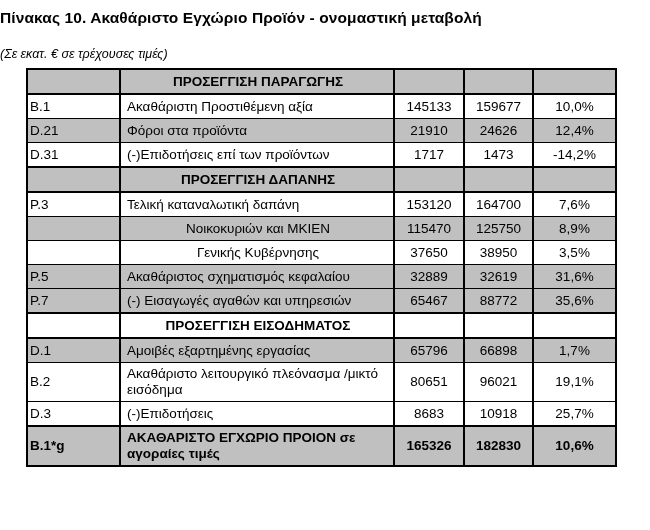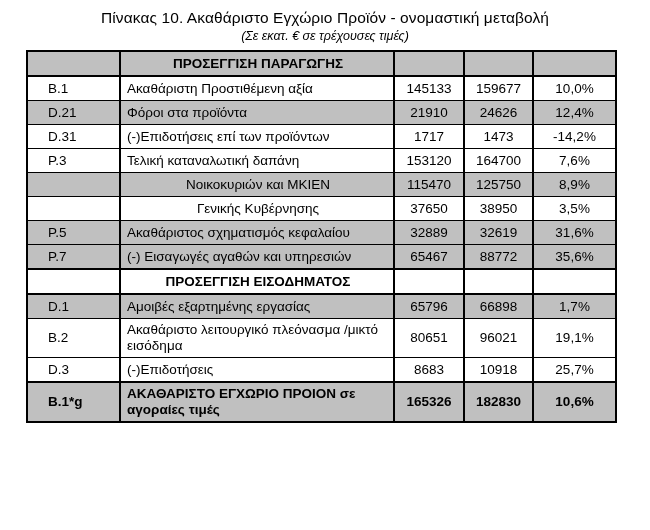--- a/index.html
+++ b/index.html
@@ -1,21 +1,21 @@
 <!DOCTYPE html>
 <html><head>
 <meta charset="utf-8">
 <style>
   html,body { margin:0; padding:0; }
   body {
     width:650px; height:530px; background:#ffffff; color:#000;
     font-family:"Liberation Sans", sans-serif; overflow:hidden;
   }
-  .title   { text-align:center; font-weight:normal; font-size:15.5px; padding-top:9px; letter-spacing:.1px; }
-  .subtitle{ text-align:center; font-style:italic; font-size:12.5px; margin-top:2px; }
+  .title   { text-align:left; font-weight:bold; font-size:15.5px; padding-top:9px; letter-spacing:.1px; }
+  .subtitle{ text-align:left; font-style:italic; font-size:12.5px; margin-top:20px; }
   table.gdp {
     border-collapse:collapse; table-layout:fixed;
     margin:7px 0 0 26px; width:589px;
     border:2px solid #000;
   }
   col.c-code   { width:93px;  }
   col.c-desc   { width:274px; }
   col.c-2020   { width:70px;  }
   col.c-2021   { width:69px;  }
   col.c-change { width:83px;  }
@@ -26,21 +26,21 @@
     overflow:hidden; vertical-align:middle; line-height:1.15;
   }
   tr.hdr td {
     font-weight:bold; text-align:center; height:50px;
     border-bottom:3px solid #000; white-space:pre-line; font-size:13.5px;
   }
   tr.sec td { border-top:2px solid #000; border-bottom:2px solid #000; font-weight:bold; }
   tr.gray td { background:#c0c0c0; }
   tr.tall td { height:36px; }
   tr.boldrow td { font-weight:bold; border-top:2px solid #000; }
-  td.code { text-align:left; padding-left:20px; }
+  td.code { text-align:left; padding-left:2px; }
   td.desc { text-align:left; padding-left:6px; }
   td.desc.center, tr.sec td.desc { text-align:center; }
   td.num  { text-align:center; }
 </style>
 </head>
 <body>
 
 <div class="title">Πίνακας 10. Ακαθάριστο Εγχώριο Προϊόν - ονομαστική μεταβολή</div>
 <div class="subtitle">(Σε εκατ. € σε τρέχουσες τιμές)</div>
 
@@ -73,20 +73,27 @@
         <td class="num">21910</td>
         <td class="num">24626</td>
         <td class="num">12,4%</td>
       </tr>
       <tr class="">
         <td class="code">D.31</td>
         <td class="desc">(-)Επιδοτήσεις επί των προϊόντων</td>
         <td class="num">1717</td>
         <td class="num">1473</td>
         <td class="num">-14,2%</td>
+      </tr>
+      <tr class="gray sec">
+        <td class="code"></td>
+        <td class="desc">ΠΡΟΣΕΓΓΙΣΗ ΔΑΠΑΝΗΣ</td>
+        <td class="num"></td>
+        <td class="num"></td>
+        <td class="num"></td>
       </tr>
       <tr class="">
         <td class="code">P.3</td>
         <td class="desc">Τελική καταναλωτική δαπάνη</td>
         <td class="num">153120</td>
         <td class="num">164700</td>
         <td class="num">7,6%</td>
       </tr>
       <tr class="gray">
         <td class="code"></td>

